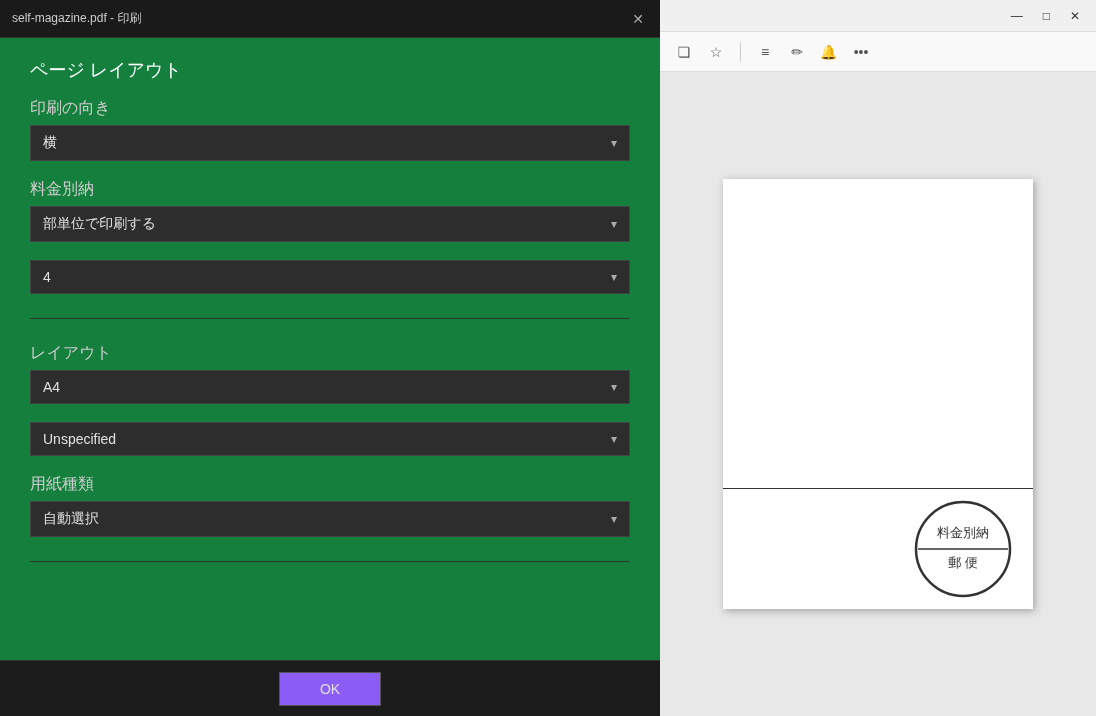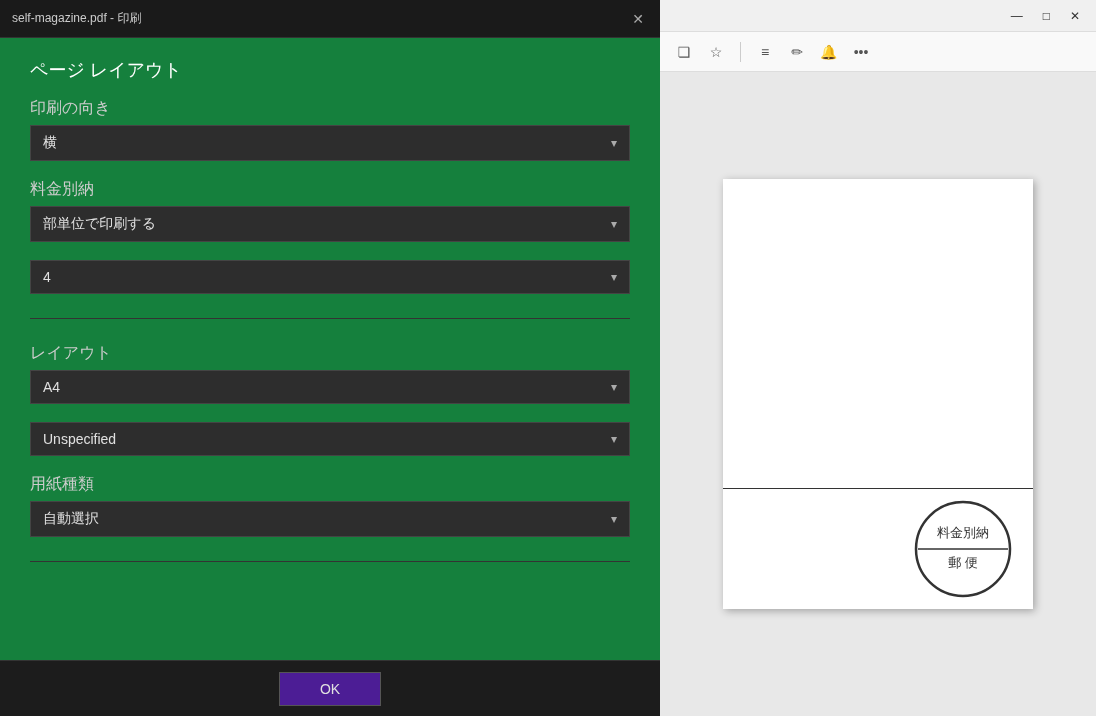--- a/index.html
+++ b/index.html
@@ -207,21 +207,21 @@
     .dialog-footer {
       height: 56px;
       background: #1c1c1c;
       border-top: 1px solid #333;
       display: flex;
       align-items: center;
       justify-content: center;
       flex-shrink: 0;
     }
     .ok-button {
-      background: #4c1d95;
+      background: #8b5cf6;
       border: 1px solid #555;
       color: #e0e0e0;
       padding: 8px 40px;
       font-size: 14px;
       cursor: pointer;
       min-width: 80px;
     }
   </style>
 </head>
 <body>

